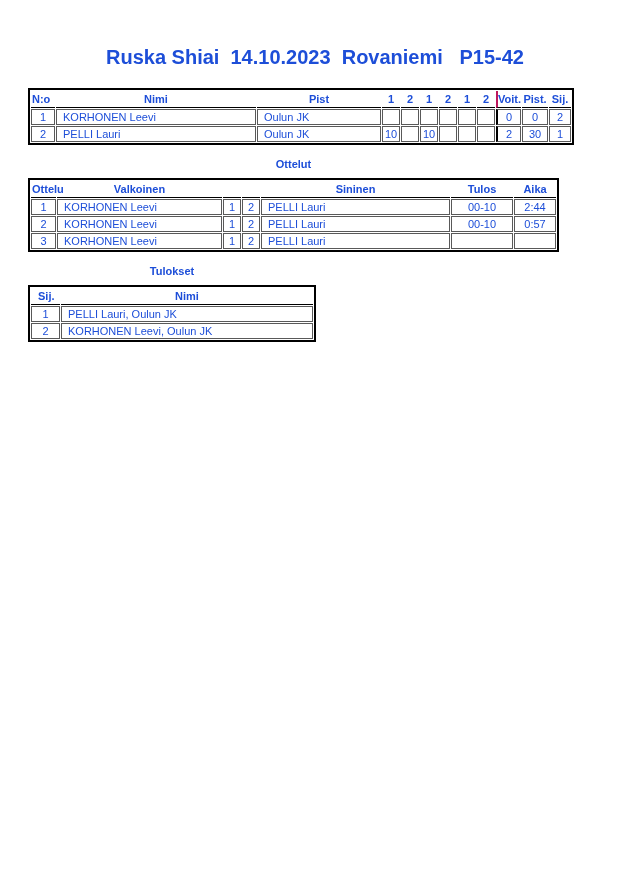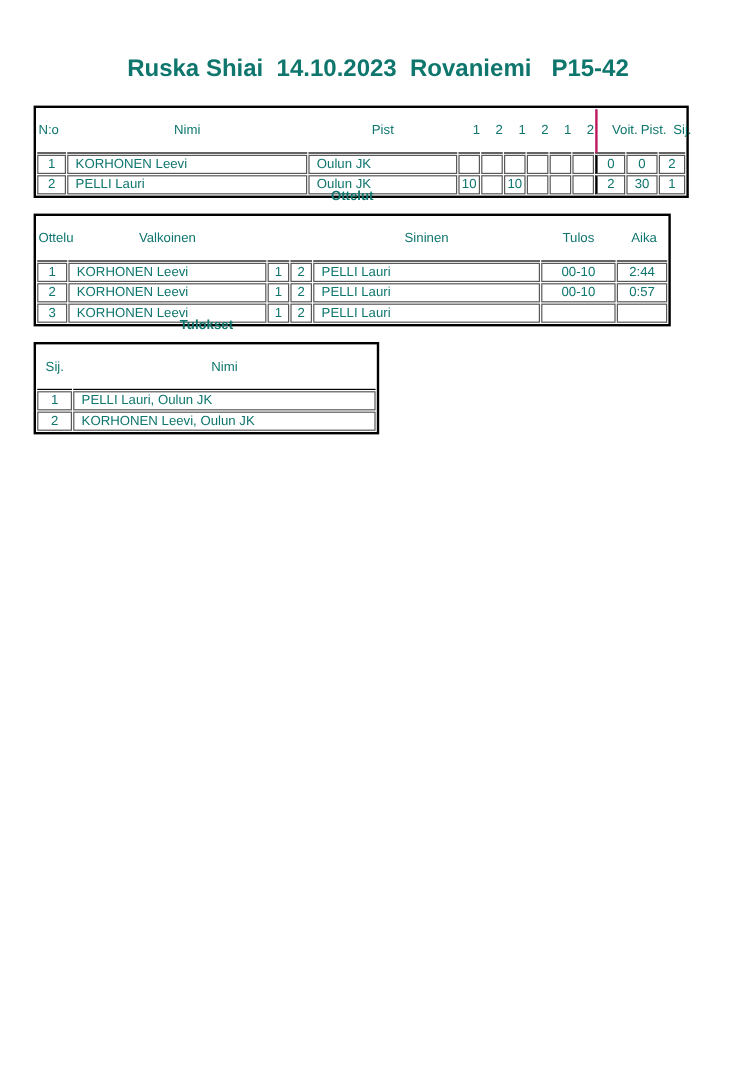--- a/index.html
+++ b/index.html
@@ -3,21 +3,21 @@
 <meta charset="utf-8">
 <style>
   * { margin: 0; padding: 0; box-sizing: border-box; }
   html, body { background: #ffffff; }
   .page {
     position: relative;
     width: 630px;
     height: 891px;
     background: #ffffff;
     font-family: "Liberation Sans", "DejaVu Sans", sans-serif;
-    color: #0f766e;
+    color: #1d4ed8;
     overflow: hidden;
   }
   .doc-title {
     position: absolute;
     top: 46px; left: 0; width: 630px;
     text-align: center;
     font-size: 20px;
     font-weight: bold;
     line-height: 22px;
     white-space: pre;
@@ -46,29 +46,29 @@
     border-spacing: 1px;
     border: 2px solid #000000;
     table-layout: fixed;
     background: #ffffff;
   }
   #competitors-table { left: 28px; top: 88px;  width: 546px; }
   #matches-table     { left: 28px; top: 178px; width: 531px; }
   #results-table     { left: 28px; top: 285px; width: 288px; }
   table.sheet th {
     font-size: 11px;
-    font-weight: normal;
+    font-weight: bold;
     height: 17px;
     border: 0;
     border-bottom: 1px solid #000000;
     text-align: center;
     vertical-align: middle;
     white-space: nowrap;
     overflow: visible;
-    padding: 12px;
+    padding: 0;
   }
   table.sheet td {
     font-size: 11px;
     height: 16px;
     border: 1px solid #595959;
     background: #ffffff;
     text-align: center;
     vertical-align: middle;
     white-space: nowrap;
     overflow: hidden;

